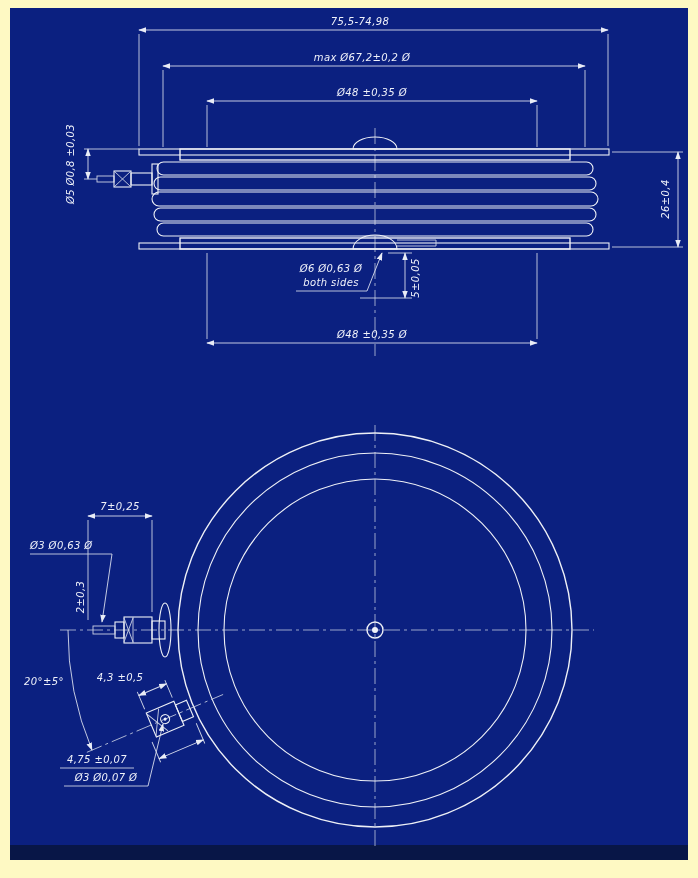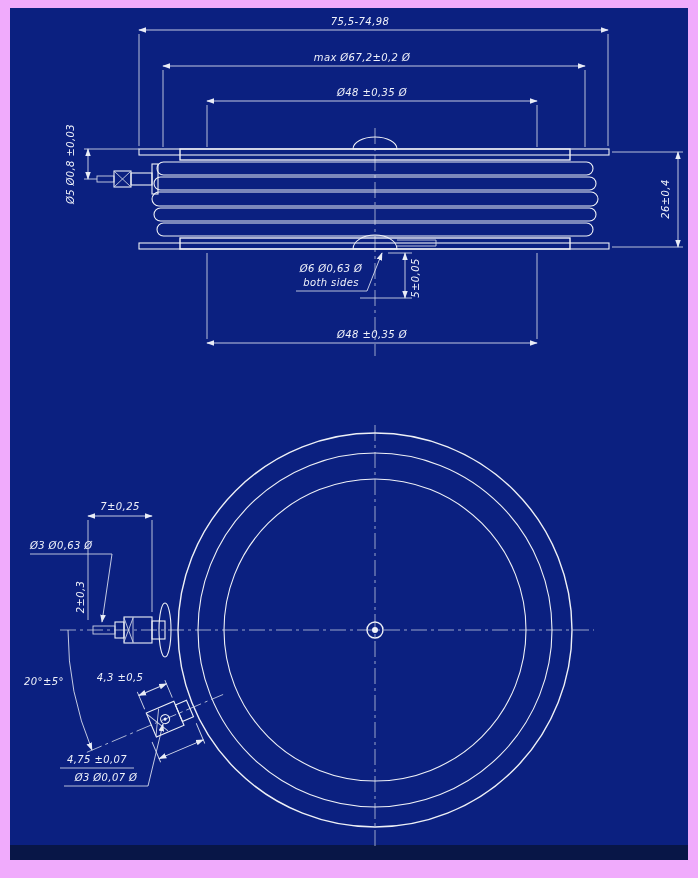--- a/index.html
+++ b/index.html
@@ -1,16 +1,16 @@
 <!DOCTYPE html>
 <html><head>
 <meta charset="utf-8">
 <style>
   html,body{margin:0;padding:0;background:#ffffff;}
-  .page{width:698px;height:878px;position:relative;background:#f0abfc;}
+  .page{width:698px;height:878px;position:relative;background:#fef9c3;}
   svg{display:block;}
   .ln{stroke:#eef0f6;stroke-width:1.4;fill:none;stroke-linecap:square;}
   .ln2{stroke:#eef0f6;stroke-width:1.1;fill:none;stroke-linecap:square;}
   .thin{stroke:#ccd2e4;stroke-width:0.9;fill:none;}
   .dim{stroke:#d8dcec;stroke-width:0.9;fill:none;}
   .cl{stroke:#bfc7dd;stroke-width:0.8;fill:none;stroke-dasharray:16 4 3 4;}
   text{font-family:"DejaVu Sans",sans-serif;font-style:italic;font-size:10px;
        fill:#f0f2fa;letter-spacing:0.4px;}
   .mid{text-anchor:middle;}
 </style>

